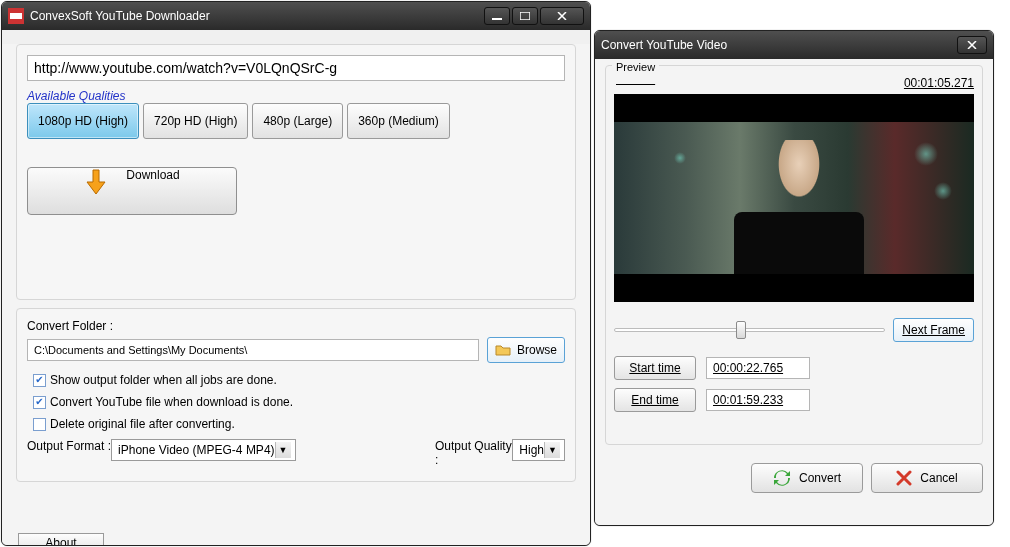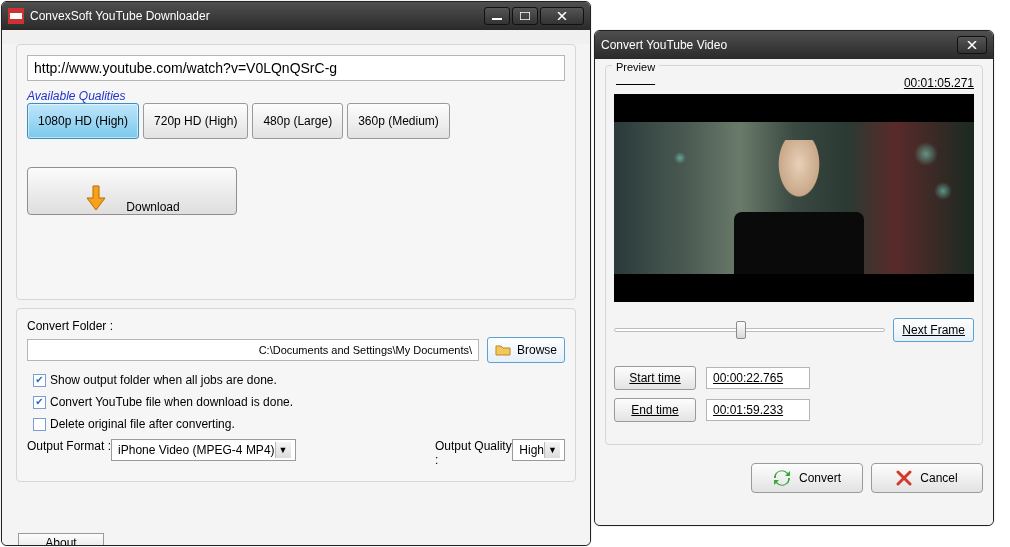--- a/index.html
+++ b/index.html
@@ -18,27 +18,27 @@
 
 #main { left: 1px; top: 1px; width: 590px; height: 545px; }
 #main .client { height: calc(100% - 28px); background: #f4f4f4; position: relative; }
 
 .panel-top { margin: 14px 14px 8px 14px; border: 1px solid #d6d6d6; border-radius: 4px; background: #f6f6f6; padding: 10px; height: 256px; }
 .url-input { width: 100%; height: 26px; border: 1px solid #b5b5b5; padding: 3px 6px; font-size: 14px; background: #fff; }
 .qual-label { color: #2232c8; font-style: italic; margin-top: 8px; font-size: 12px; }
 .qual-row { display: flex; gap: 4px; }
 .qual-btn { height: 36px; padding: 0 10px; border: 1px solid #9a9a9a; border-radius: 3px; background: linear-gradient(#fdfdfd,#e2e2e2); cursor: pointer; font-size: 12px; }
 .qual-btn.sel { background: linear-gradient(#bfe6fb,#7cc9eb); border-color: #3c8fbc; box-shadow: inset 0 0 0 1px rgba(255,255,255,.5); }
-.dl-btn { margin-top: 28px; width: 210px; height: 48px; border: 1px solid #8f8f8f; border-radius: 4px; background: linear-gradient(#fbfbfb,#dedede); cursor: pointer; display: flex; align-items: flex-end; justify-content: center; gap: 18px; font-size: 18px; }
+.dl-btn { margin-top: 28px; width: 210px; height: 48px; border: 1px solid #8f8f8f; border-radius: 4px; background: linear-gradient(#fbfbfb,#dedede); cursor: pointer; display: flex; align-items: flex-start; justify-content: center; gap: 18px; font-size: 18px; }
 .dl-btn svg { width: 24px; height: 30px; }
 
 .panel-bot { margin: 8px 14px 10px 14px; border: 1px solid #d6d6d6; border-radius: 4px; background: #f6f6f6; padding: 10px; }
 .labelrow { margin-bottom: 4px; font-size: 12px; }
 .path-row { display: flex; gap: 8px; align-items: center; margin-bottom: 10px; }
-.path-input { flex: 1; height: 22px; border: 1px solid #b5b5b5; padding: 2px 6px; background: #fff; font-size: 11px; text-align: right; }
+.path-input { flex: 1; height: 22px; border: 1px solid #b5b5b5; padding: 2px 6px; background: #fff; font-size: 11px; }
 .browse-btn { width: 78px; height: 26px; border: 1px solid #5aa2d6; border-radius: 3px; background: linear-gradient(#fefefe,#e6f0f8); cursor: pointer; display: flex; align-items: center; justify-content: center; gap: 6px; font-size: 12px; }
 .cb-row { display: flex; align-items: center; gap: 4px; margin: 6px 0 8px 6px; font-size: 12px; }
 .cb { width: 13px; height: 13px; border: 1px solid #7a9ecf; background: #fff; display: inline-flex; align-items: center; justify-content: center; }
 .cb.ck::after { content: "✔"; color: #2869c9; font-size: 10px; line-height: 1; }
 .fmt-row { display: flex; gap: 18px; margin-top: 8px; }
 .fmt-col { display: flex; flex-direction: row; }
 .fmt-col.w1 { flex: 1; }
 .fmt-col.w2 { width: 130px; }
 .select { height: 22px; border: 1px solid #9a9a9a; background: #fff; display: flex; align-items: center; justify-content: space-between; padding: 0 4px 0 6px; font-size: 11px; cursor: pointer; }
 .select .arrow { width: 16px; height: 16px; display: flex; align-items: center; justify-content: center; background: linear-gradient(#f4f4f4,#dcdcdc); border-left: 1px solid #bbb; font-size: 9px; }
@@ -56,21 +56,21 @@
 .video-scene::before { content:""; position:absolute; left:150px; top:18px; width:70px; height:80px; background: radial-gradient(ellipse at 50% 30%, #e8d0b8 0%, #c8a888 40%, transparent 42%); }
 .video-scene::after { content:""; position:absolute; left:120px; top:90px; width:130px; height:62px; background: #0a0a0a; border-radius: 8px 8px 0 0; }
 .bokeh { position:absolute; border-radius:50%; background: radial-gradient(circle, rgba(120,220,200,.6), transparent 70%); }
 
 .slider-row { display: flex; align-items: center; gap: 8px; margin-top: 16px; }
 .slider-wrap { flex: 1; position: relative; height: 18px; }
 .track { position: absolute; left: 0; right: 0; top: 7px; height: 4px; background: #fff; border: 1px solid #bcbcbc; border-radius: 2px; }
 .thumb { position: absolute; top: 0; width: 10px; height: 18px; background: linear-gradient(#fefefe,#d8d8d8); border: 1px solid #8a8a8a; border-radius: 2px; cursor: pointer; }
 .nf-btn { height: 24px; padding: 0 8px; border: 1px solid #5aa2d6; border-radius: 3px; background: linear-gradient(#fefefe,#e6f0f8); cursor: pointer; font-size: 12px; }
 
-.time-row { display: flex; gap: 10px; align-items: center; margin-top: 24px; }
+.time-row { display: flex; gap: 10px; align-items: center; margin-top: 14px; }
 .time-btn { width: 82px; height: 24px; border: 1px solid #9a9a9a; border-radius: 3px; background: linear-gradient(#fdfdfd,#e4e4e4); cursor: pointer; font-size: 12px; }
 .time-val { width: 104px; height: 22px; border: 1px solid #b5b5b5; background: #fff; padding: 3px 6px; font-size: 12px; }
 
 .btm-btns { display: flex; justify-content: flex-end; gap: 8px; margin-top: 18px; }
 .act-btn { width: 112px; height: 30px; border: 1px solid #9a9a9a; border-radius: 4px; background: linear-gradient(#fdfdfd,#e2e2e2); cursor: pointer; display: flex; align-items: center; justify-content: center; gap: 8px; font-size: 13px; }
 </style>
 </head>
 <body>
 
 <div class="win" id="main">

